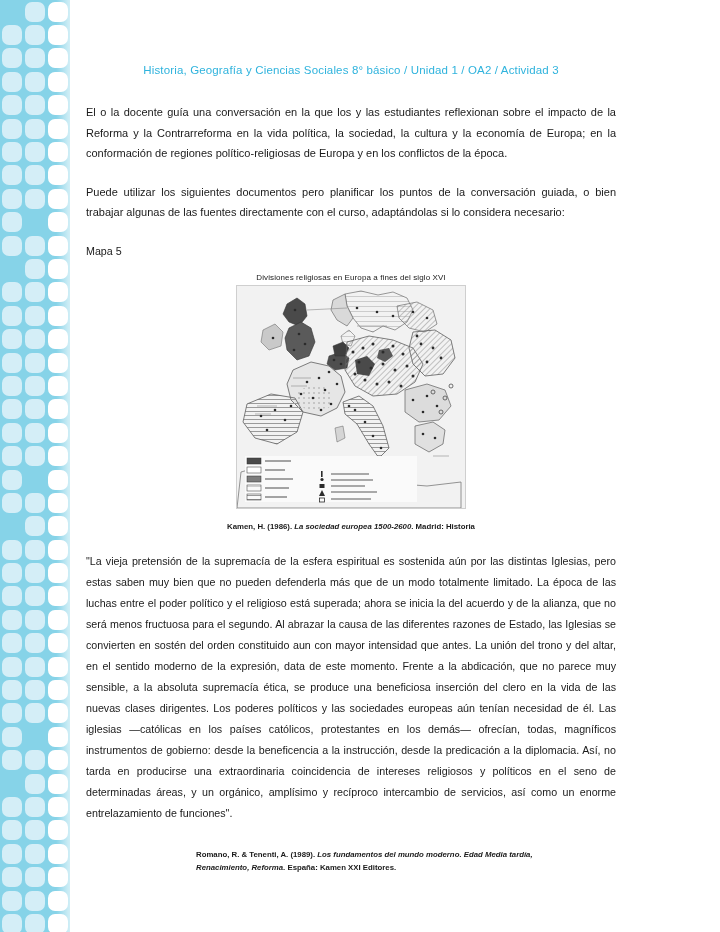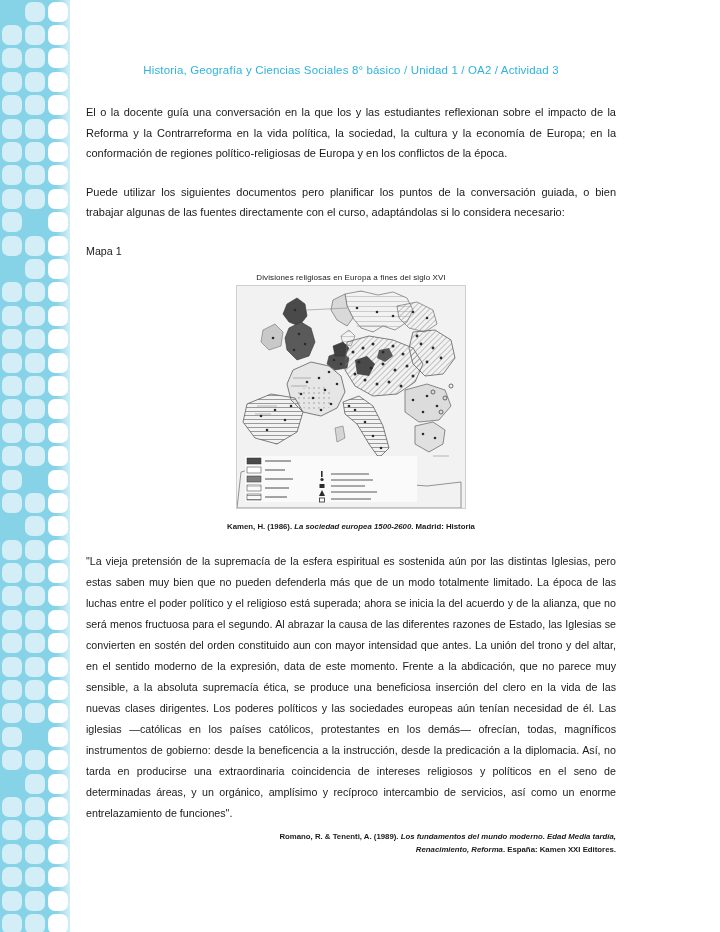--- a/index.html
+++ b/index.html
@@ -119,26 +119,25 @@
 
   
   #quote {
     margin-top: 20px;
     font-size: 10.7px;
     line-height: 21px;
     color: #1a1a1a;
     text-align: justify;
   }
   #quote-source {
-    margin-top: 6px;
+    margin-top: 24px;
     font-size: 7.8px;
     font-weight: bold;
     line-height: 13px;
     color: #1a1a1a;
-    text-align: right;
     padding-left: 110px;
   }
   #quote-source .ital { font-style: italic; }
 </style>
 </head>
 <body>
 
 <div id="sidebar">
   <div class="cellgrid" id="cellgrid">
       <div class="cell" style="background: transparent;"></div>
@@ -266,21 +265,21 @@
 <div id="sidebar-fade"></div>
 
 <div id="content">
 
   <div id="doc-header">Historia, Geografía y Ciencias Sociales 8° básico / Unidad 1 / OA2 / Actividad 3</div>
 
   <div class="para first">El o la docente guía una conversación en la que los y las estudiantes reflexionan sobre el impacto de la Reforma y la Contrarreforma en la vida política, la sociedad, la cultura y la economía de Europa; en la conformación de regiones político-religiosas de Europa y en los conflictos de la época.</div>
 
   <div class="para">Puede utilizar los siguientes documentos pero planificar los puntos de la conversación guiada, o bien trabajar algunas de las fuentes directamente con el curso, adaptándolas si lo considera necesario:</div>
 
-  <div class="label">Mapa 1</div>
+  <div class="label">Mapa 5</div>
 
   <div id="map-figure">
 
     <div id="map-title">Divisiones religiosas en Europa a fines del siglo XVI</div>
 
     <div id="map-frame">
       <svg id="map-svg" width="228" height="222" viewBox="0 0 228 222" xmlns="http://www.w3.org/2000/svg">
         <defs>
           <pattern id="hatchR" width="4" height="4" patternUnits="userSpaceOnUse" patternTransform="rotate(45)">
             <line x1="0" y1="0" x2="0" y2="4" stroke="#8e8e8e" stroke-width="1"></line>

